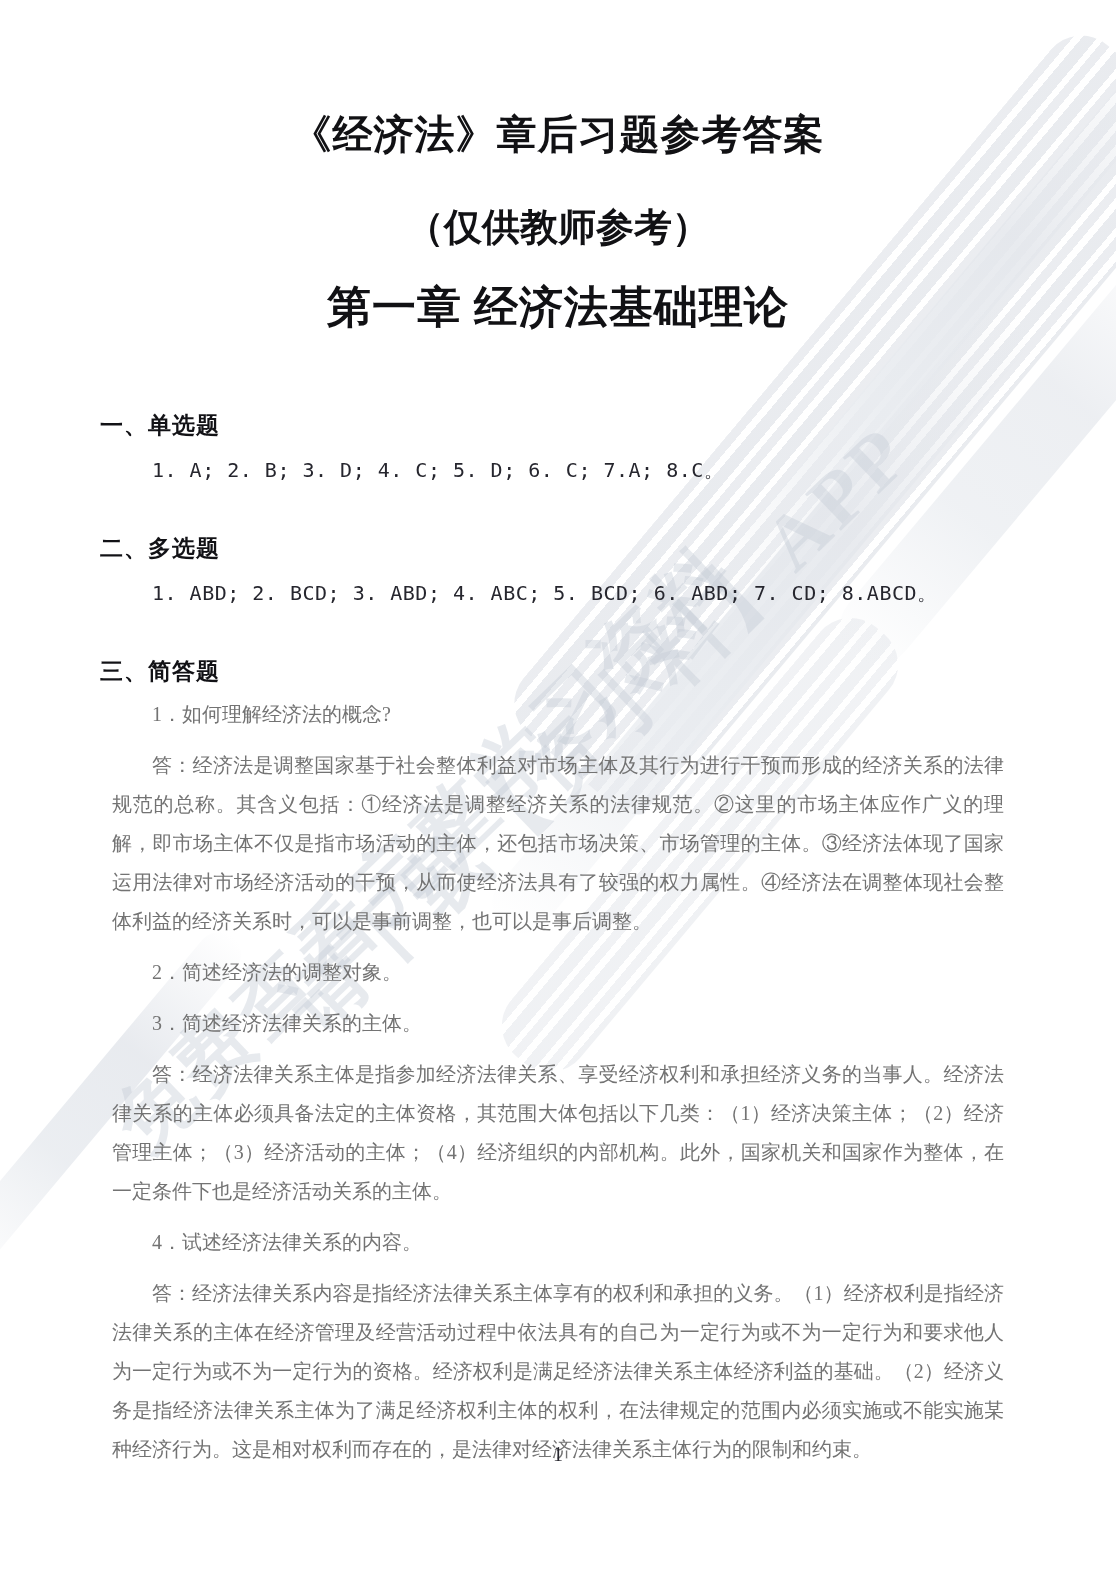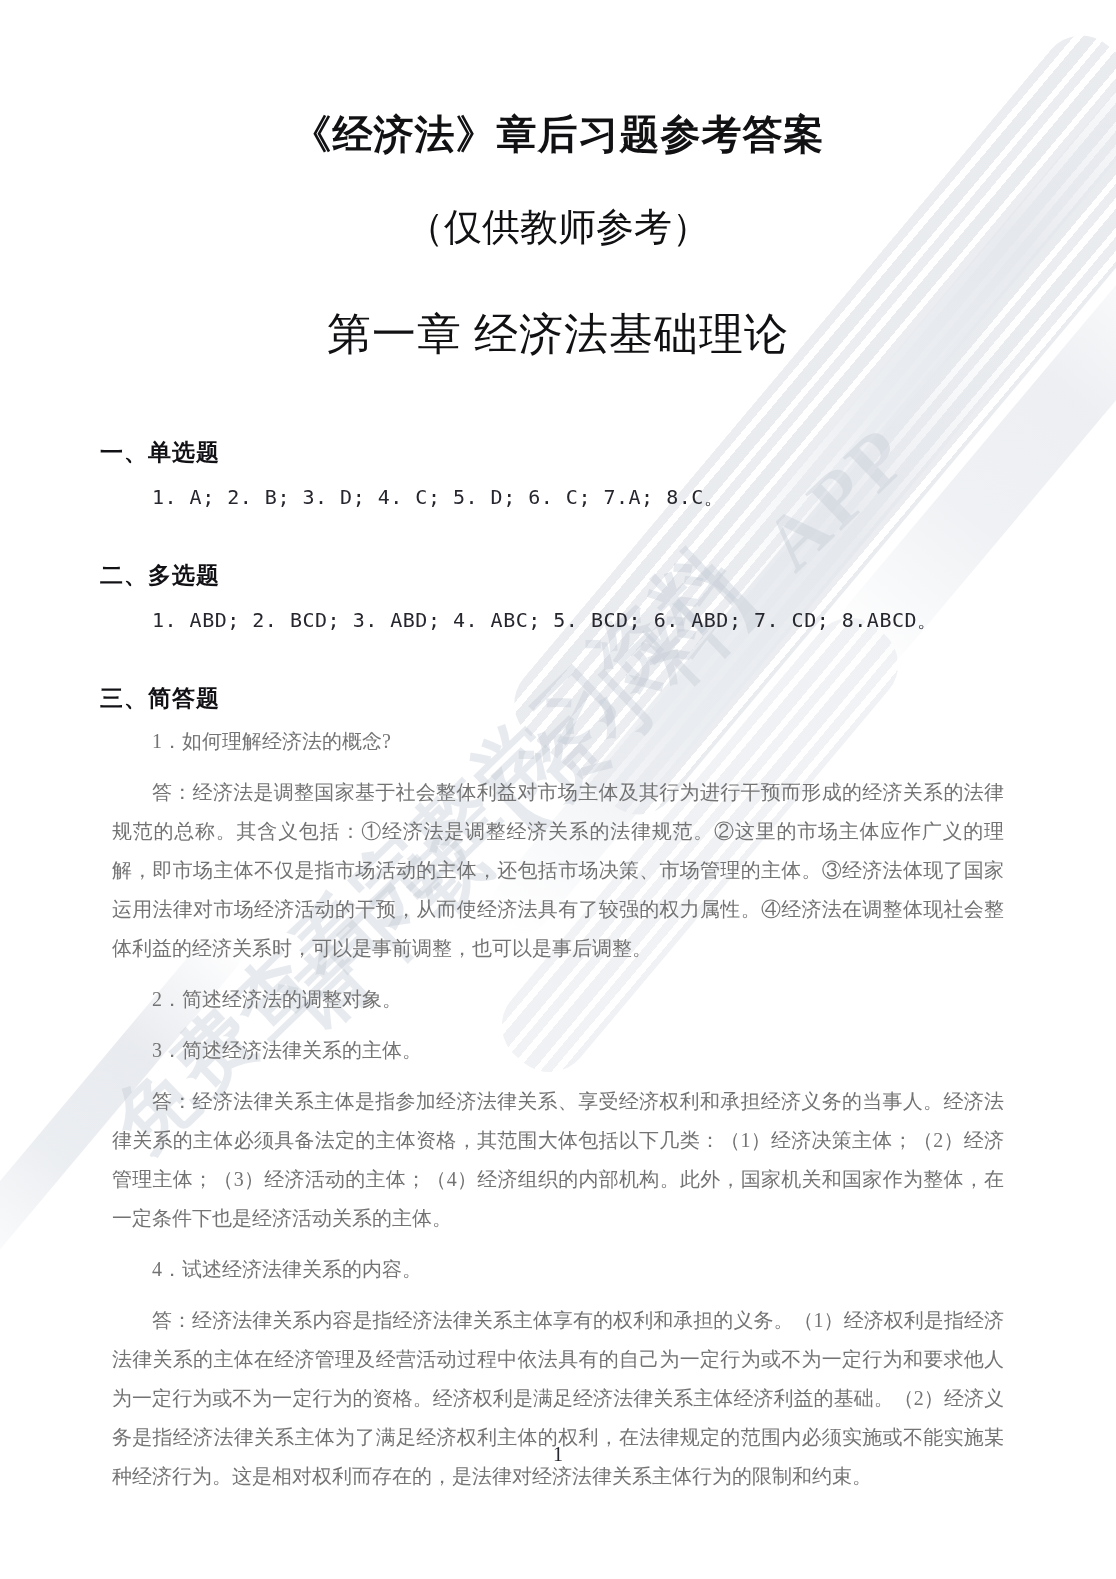--- a/index.html
+++ b/index.html
@@ -62,29 +62,29 @@
     line-height: 48px;
     font-weight: bold;
     color: #111114;
     letter-spacing: 1px;
   }
   .doc-subtitle {
     margin: 44px 0 0 0;
     text-align: center;
     font-size: 38px;
     line-height: 48px;
-    font-weight: normal;
+    font-weight: bold;
     color: #111114;
   }
   .chapter-heading {
-    margin: 57px 0 0 0;
+    margin: 30px 0 0 0;
     text-align: center;
     font-size: 44px;
     line-height: 53px;
-    font-weight: normal;
+    font-weight: bold;
     color: #111114;
     letter-spacing: 1px;
   }
 
   .section { margin: 0; }
   .section-heading {
     margin: 50px 0 0 0;
     font-size: 23px;
     line-height: 29px;
     font-weight: bold;

